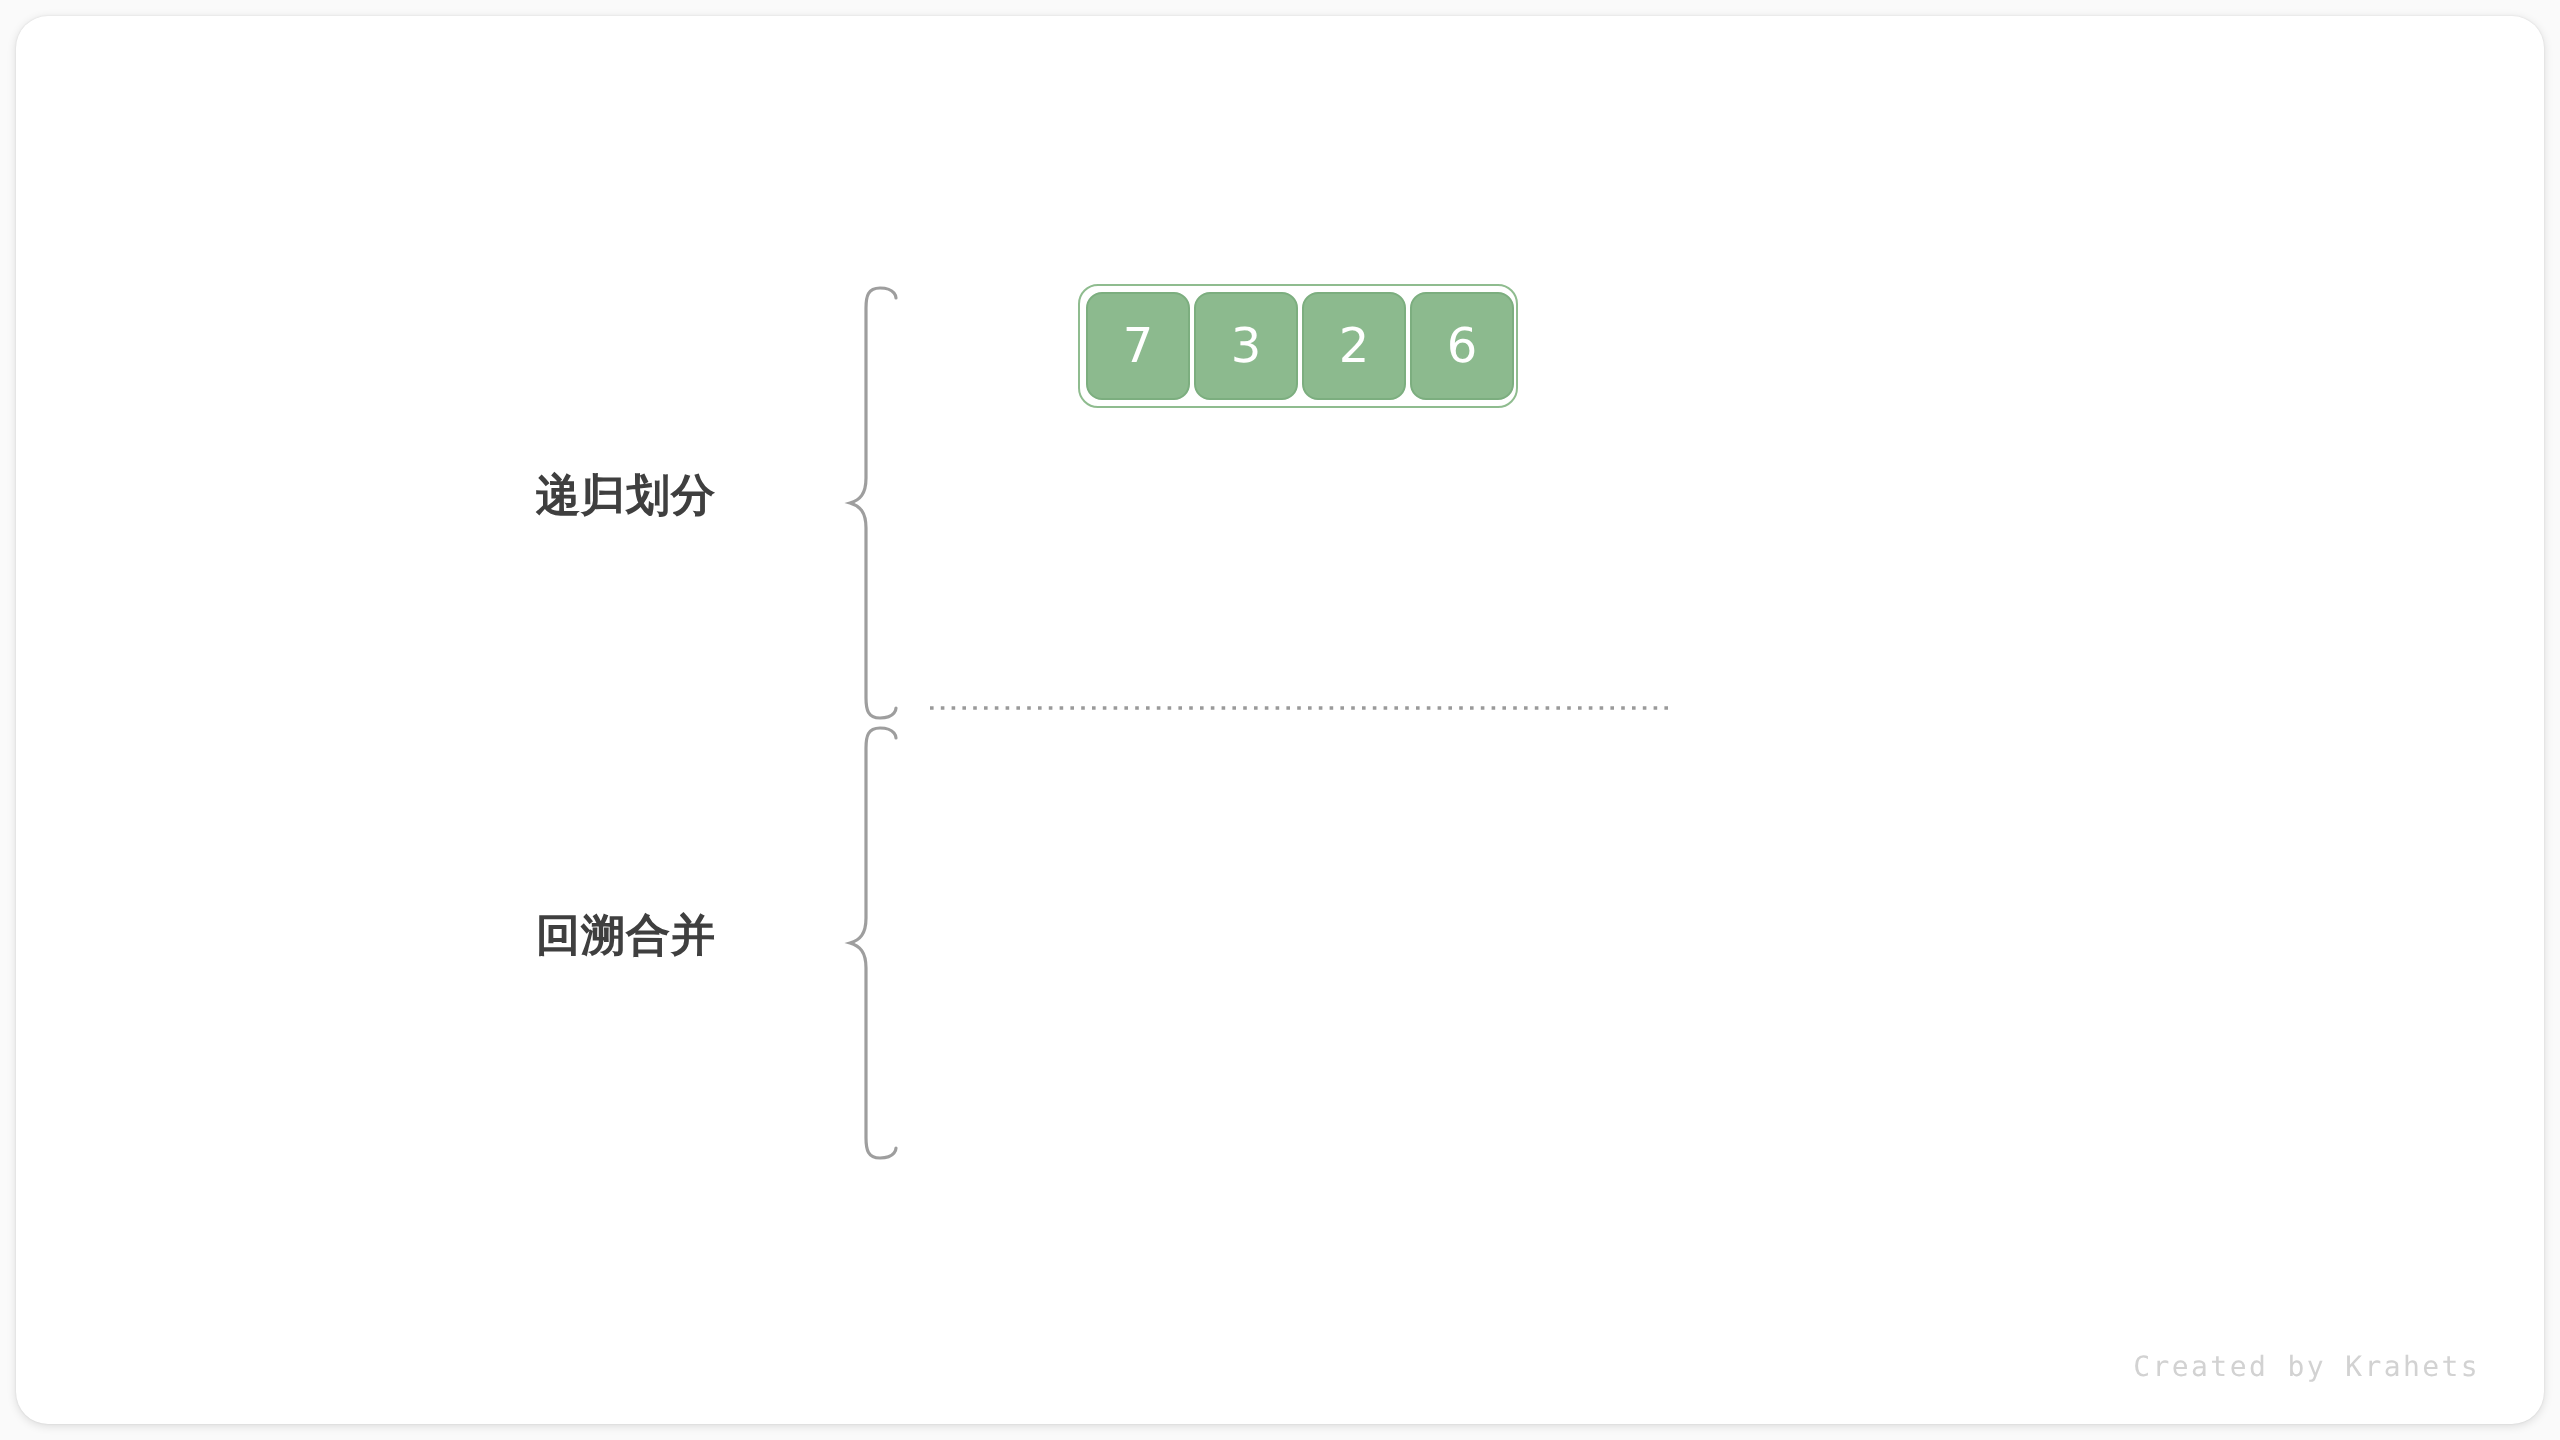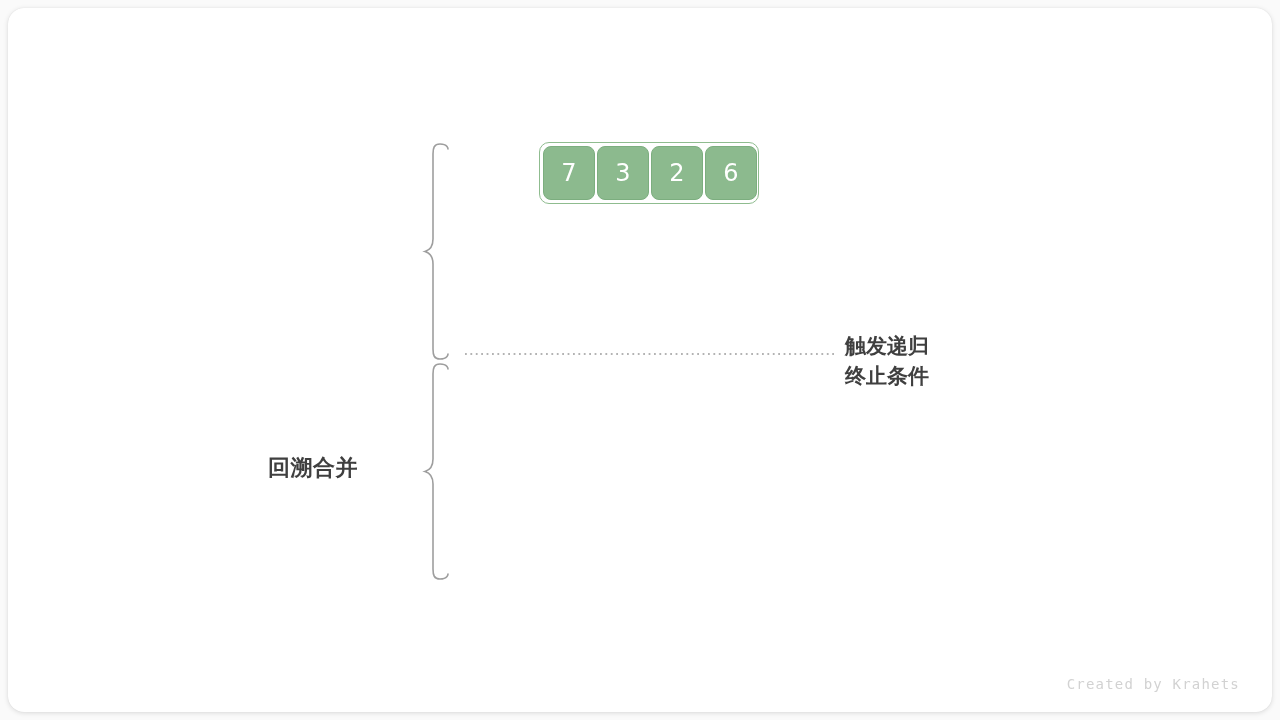--- a/index.html
+++ b/index.html
@@ -140,27 +140,24 @@
       <path d="M 444,354 C 444,354 444,349 436,349 C 430,349 429,353 429,359
                L 429,444
                C 429,452 426,455 421,456.5
                C 426,458 429,461 429,469
                L 429,554
                C 429,560 430,564 436,564 C 444,564 444,559 444,559" fill="none" stroke="#9e9e9e" stroke-width="1.6" stroke-linecap="round" transform="translate(-4,7)"></path>
 
       <line x1="457" y1="346" x2="828" y2="346" stroke="#9a9a9a" stroke-width="1.7" stroke-linecap="butt" stroke-dasharray="1.8 3.6"></line>
     </svg>
 
+    <div class="phase-label" id="phase-label-0">递归划分</div>
 
     <div class="phase-label" id="phase-label-1">回溯合并</div>
 
-    <div id="divider-annotation">
-      <div>触发递归</div>
-      <div>终止条件</div>
-    </div>
 
     <div id="array-group">
       <div id="array-outline"></div>
       <div class="array-cells">
         <div class="cell">7</div>
         <div class="cell">3</div>
         <div class="cell">2</div>
         <div class="cell">6</div>
       </div>
     </div>

